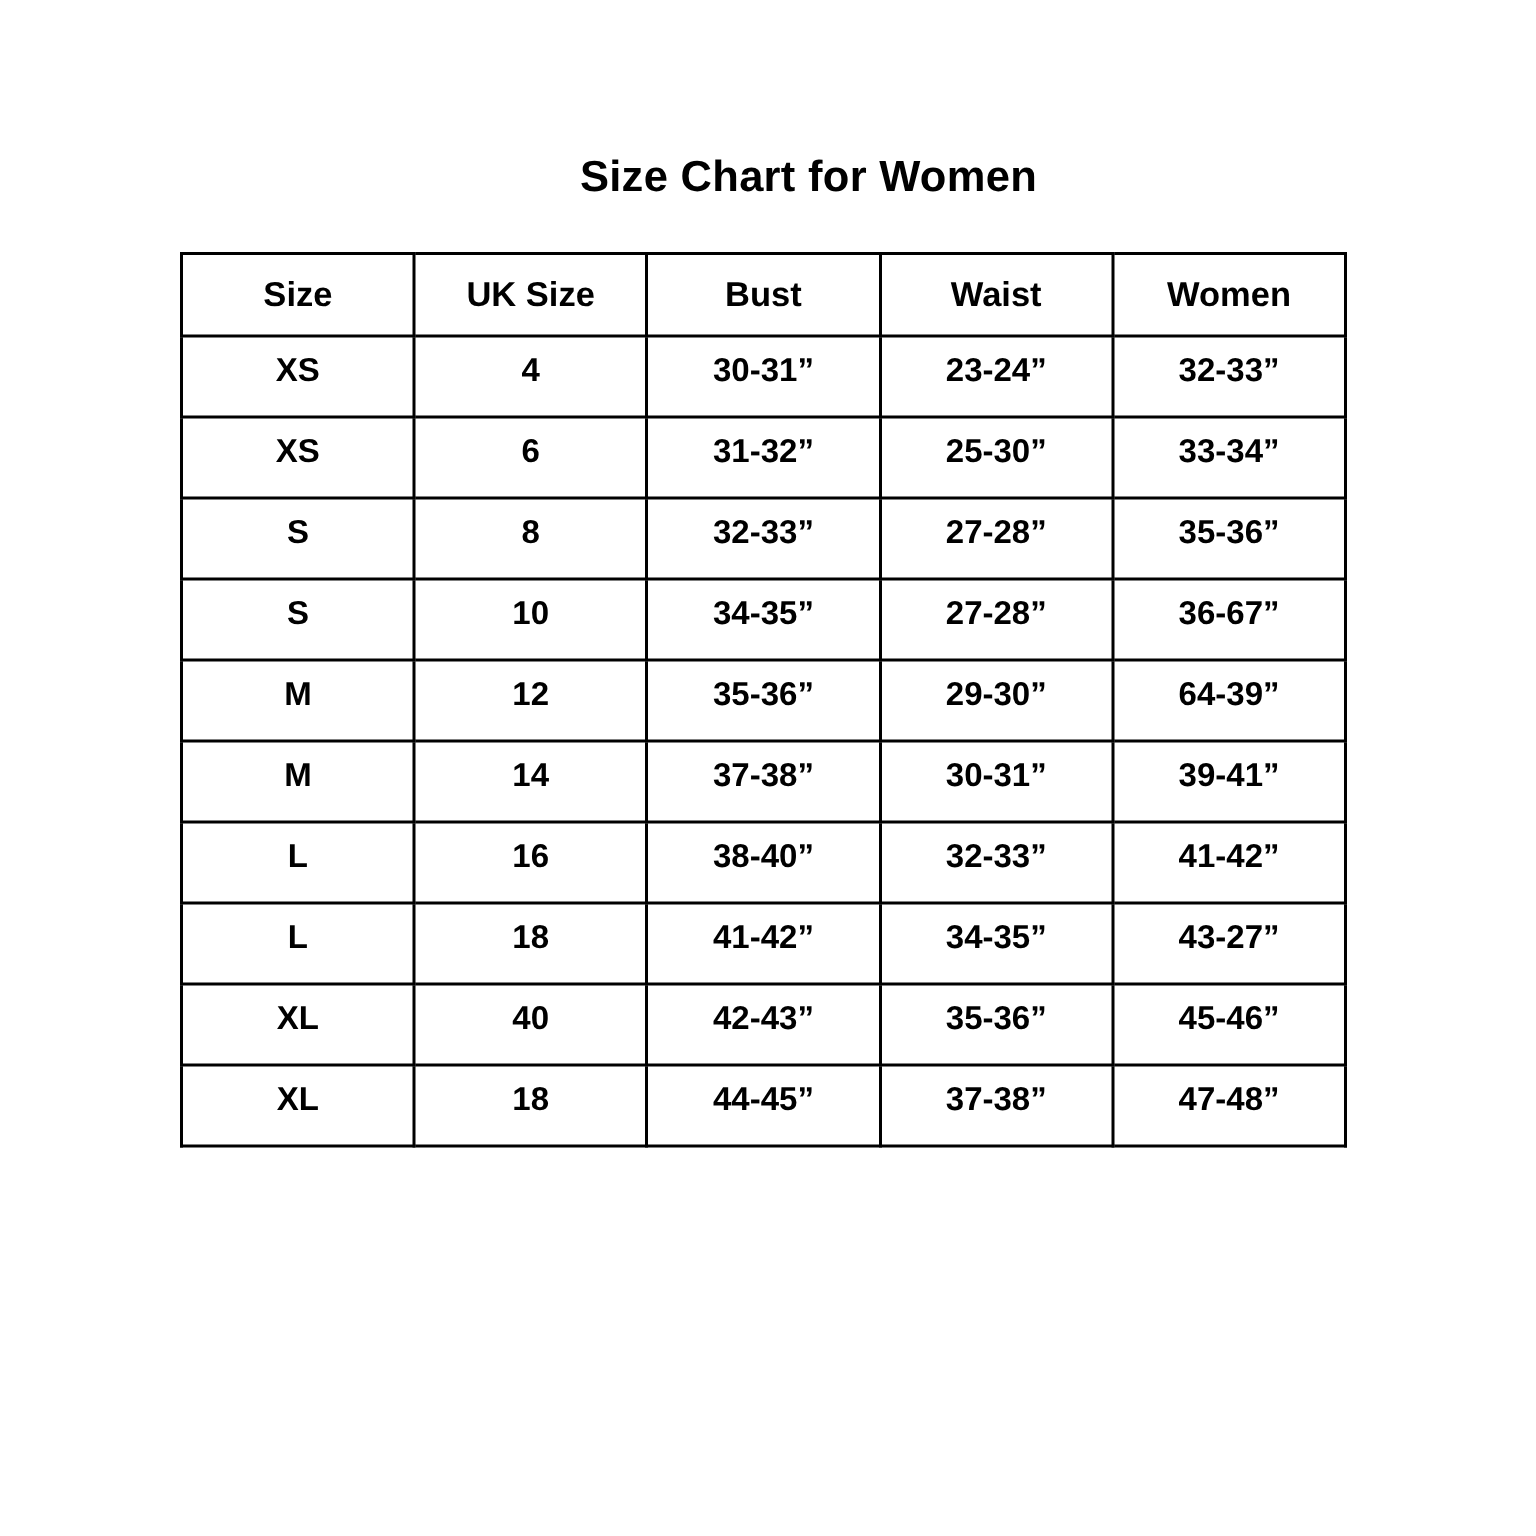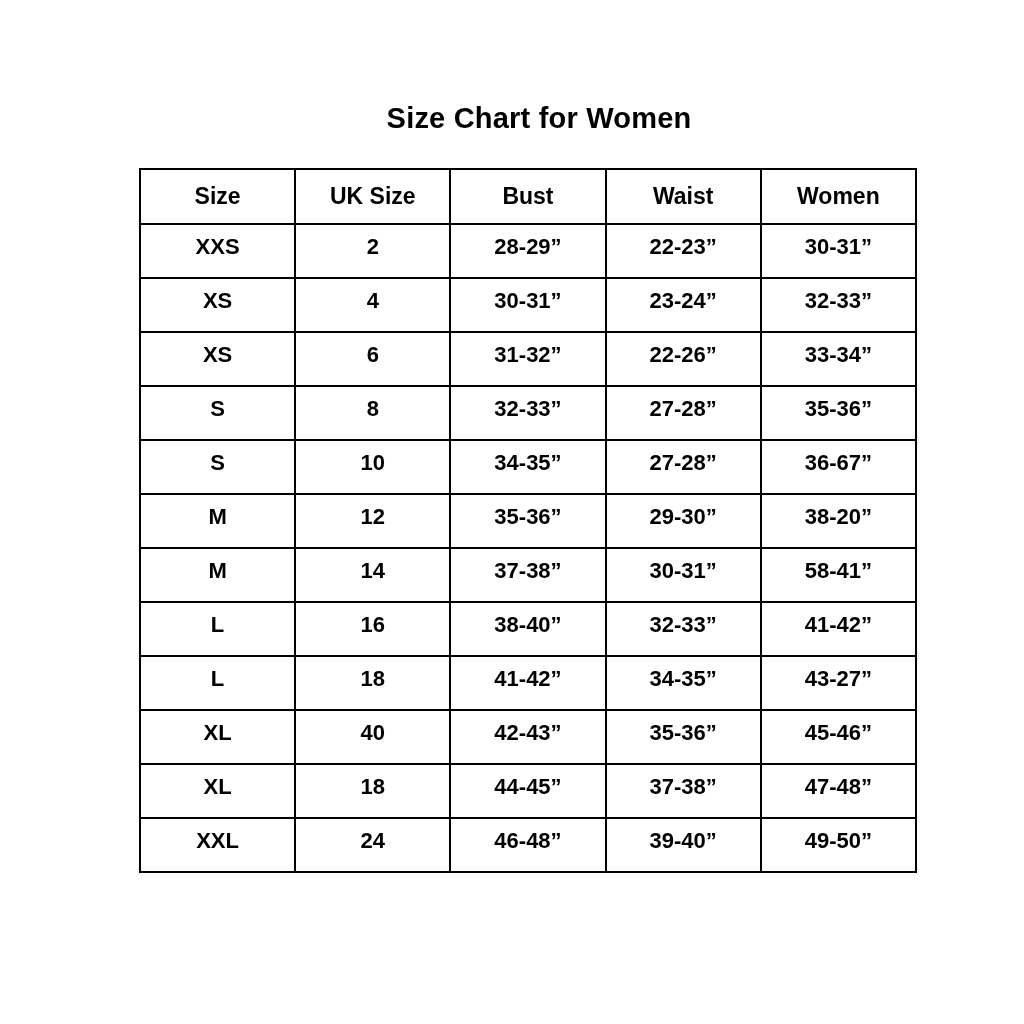--- a/index.html
+++ b/index.html
@@ -25,21 +25,20 @@
     letter-spacing: 0.2px;
     margin-left: 27px;
   }
   table.size-table {
     position: absolute;
     left: 120px;
     top: 168px;
     width: 778px;
     border-collapse: collapse;
     table-layout: fixed;
-    margin-left: 19px;
   }
   .size-table th, .size-table td {
     border: 2px solid #000000;
     text-align: center;
     font-weight: bold;
   }
   .size-table th {
     height: 51px;
     vertical-align: middle;
     font-size: 23px;
@@ -62,38 +61,31 @@
     <tr>
       <th>Size</th>
       <th>UK Size</th>
       <th>Bust</th>
       <th>Waist</th>
       <th>Women</th>
     </tr>
   </thead>
   <tbody>
       <tr>
-        <td>XXS</td>
-        <td>2</td>
-        <td>28-29”</td>
-        <td>22-23”</td>
-        <td>30-31”</td>
-      </tr>
-      <tr>
         <td>XS</td>
         <td>4</td>
         <td>30-31”</td>
         <td>23-24”</td>
         <td>32-33”</td>
       </tr>
       <tr>
         <td>XS</td>
         <td>6</td>
         <td>31-32”</td>
-        <td>22-26”</td>
+        <td>25-30”</td>
         <td>33-34”</td>
       </tr>
       <tr>
         <td>S</td>
         <td>8</td>
         <td>32-33”</td>
         <td>27-28”</td>
         <td>35-36”</td>
       </tr>
       <tr>
@@ -101,28 +93,28 @@
         <td>10</td>
         <td>34-35”</td>
         <td>27-28”</td>
         <td>36-67”</td>
       </tr>
       <tr>
         <td>M</td>
         <td>12</td>
         <td>35-36”</td>
         <td>29-30”</td>
-        <td>38-20”</td>
+        <td>64-39”</td>
       </tr>
       <tr>
         <td>M</td>
         <td>14</td>
         <td>37-38”</td>
         <td>30-31”</td>
-        <td>58-41”</td>
+        <td>39-41”</td>
       </tr>
       <tr>
         <td>L</td>
         <td>16</td>
         <td>38-40”</td>
         <td>32-33”</td>
         <td>41-42”</td>
       </tr>
       <tr>
         <td>L</td>
@@ -138,21 +130,14 @@
         <td>35-36”</td>
         <td>45-46”</td>
       </tr>
       <tr>
         <td>XL</td>
         <td>18</td>
         <td>44-45”</td>
         <td>37-38”</td>
         <td>47-48”</td>
       </tr>
-      <tr>
-        <td>XXL</td>
-        <td>24</td>
-        <td>46-48”</td>
-        <td>39-40”</td>
-        <td>49-50”</td>
-      </tr>
     </tbody>
 </table>
 
 </body></html>

